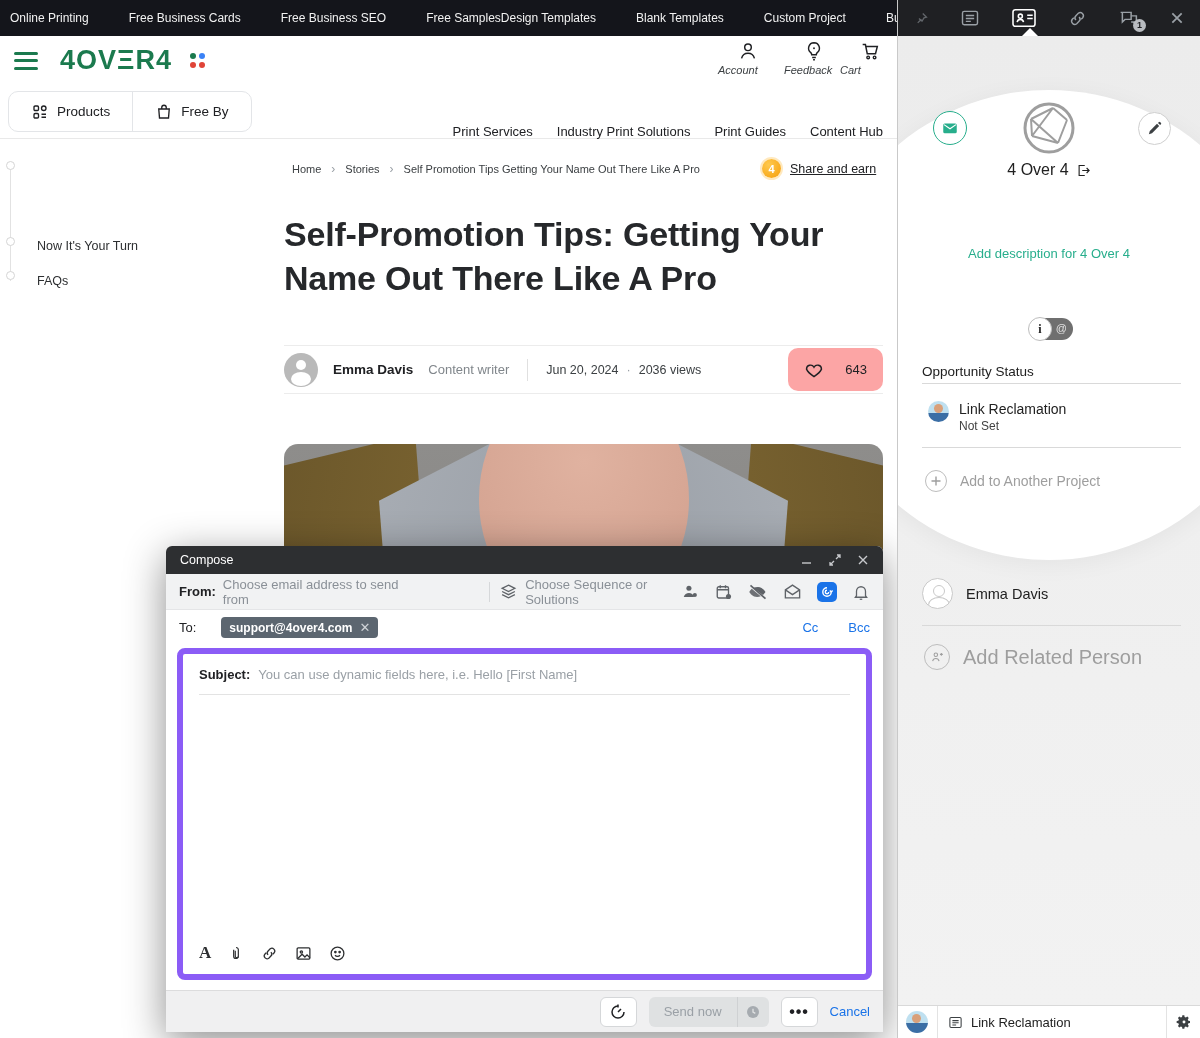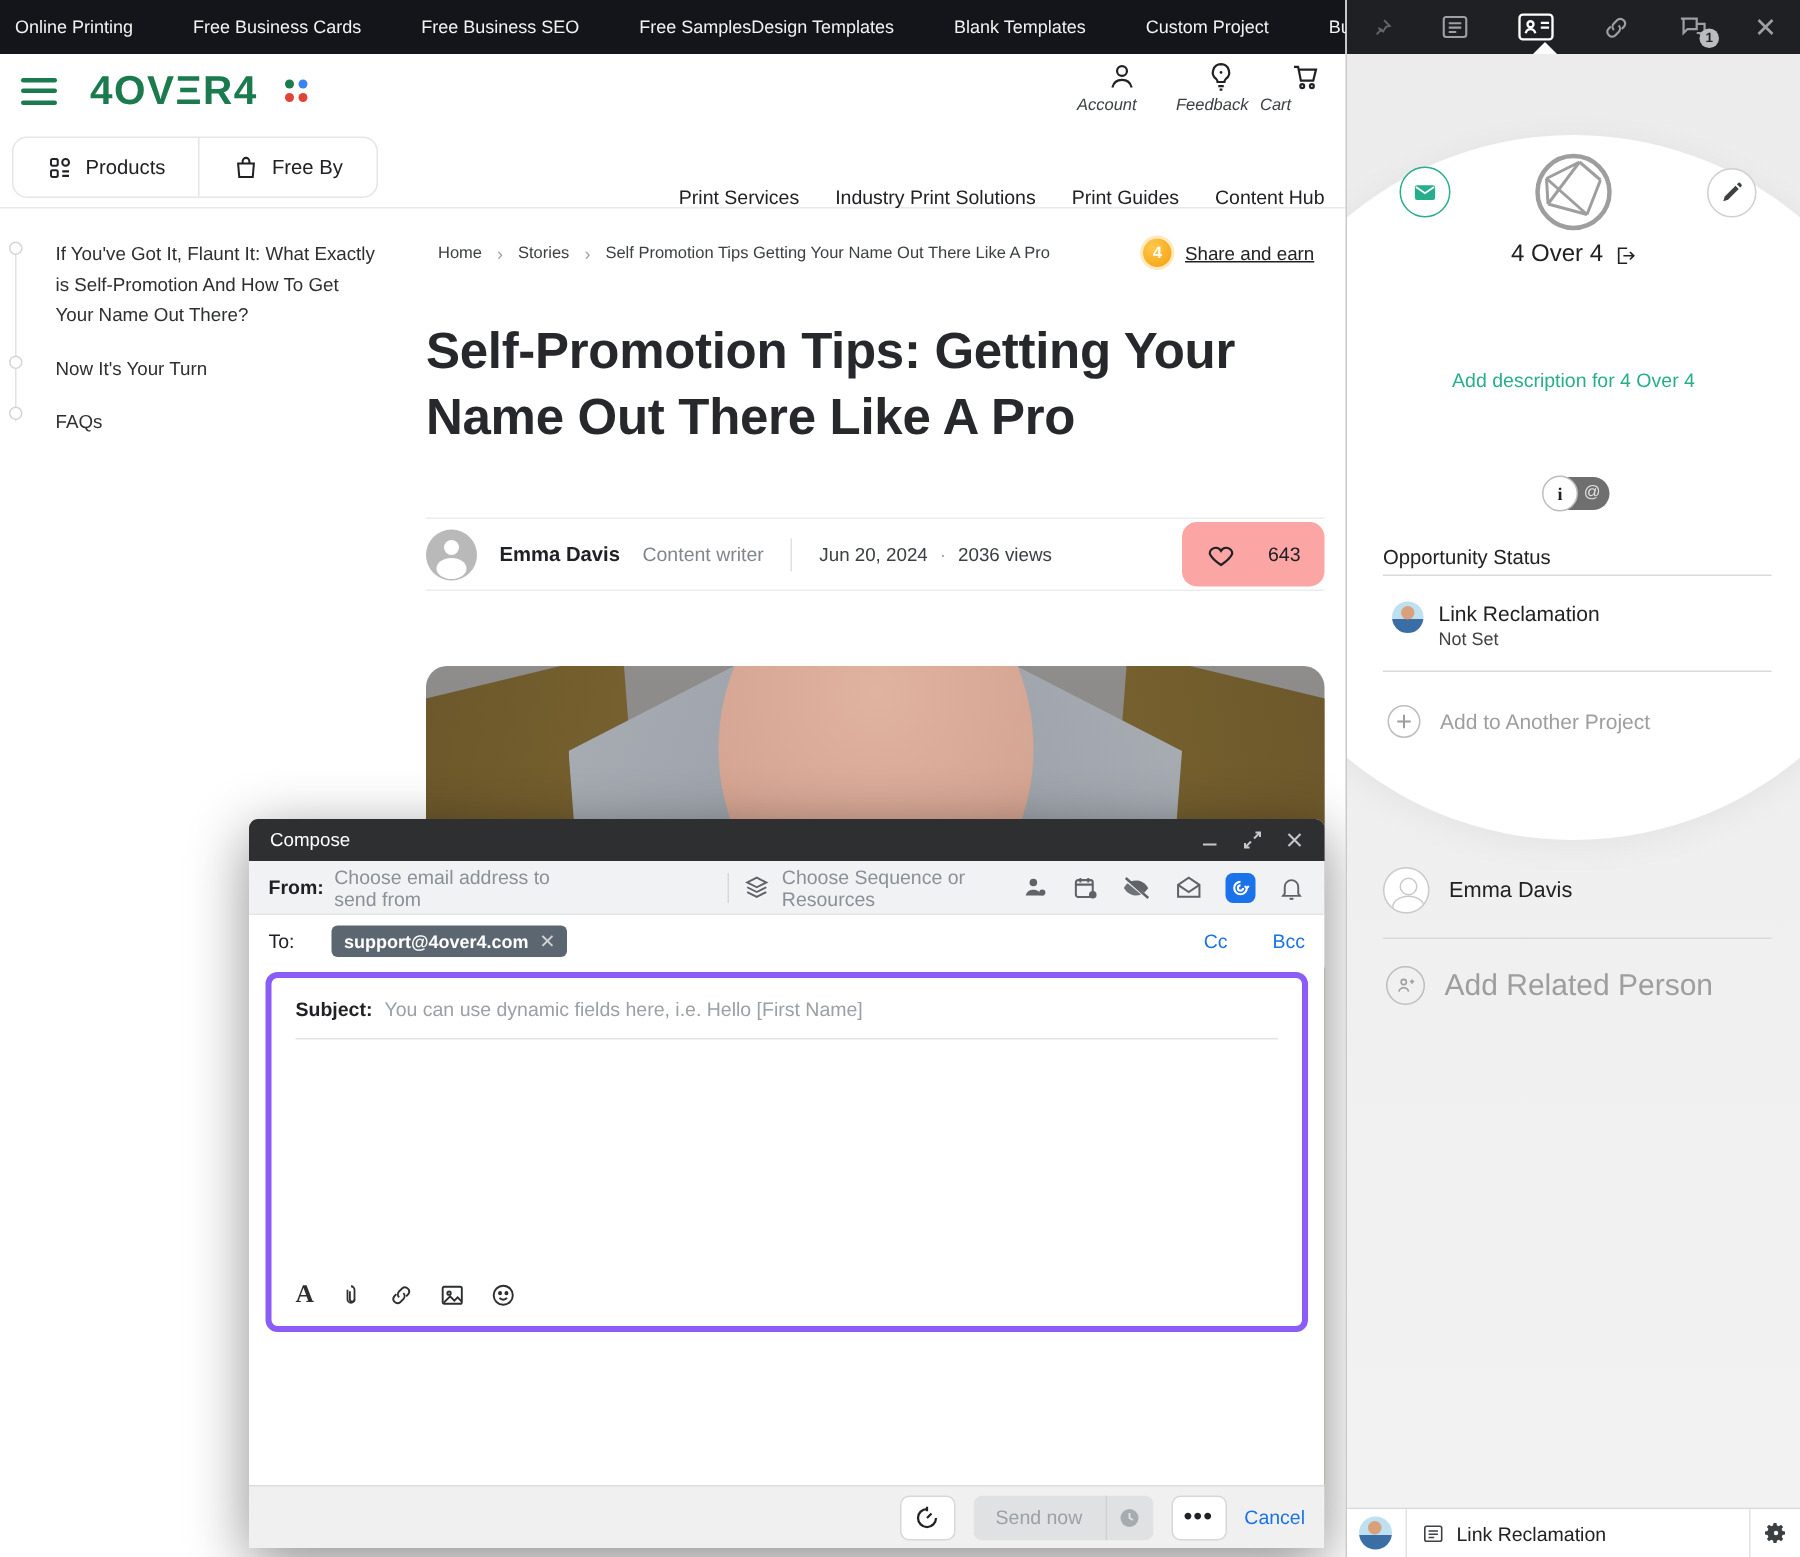--- a/index.html
+++ b/index.html
@@ -73,21 +73,21 @@
   .ph { font-size:13px; color:#8a9097; }
   .vdiv { width:1px; height:20px; background:#d6d8da; }
   .mico { color:#5f6368; display:flex; align-items:center; cursor:pointer; }
   .snov { width:20px; height:20px; border-radius:5px; background:#1a73e8; display:flex; align-items:center; justify-content:center; cursor:pointer; }
   .mrow-to { position:absolute; left:0; top:64px; right:0; height:35px; background:#fff; display:flex; align-items:center; padding:0 13px; }
   .mrow-to .tlabel { font-size:13px; color:#202124; margin-right:25px; }
   .chip { background:#5c6670; color:#fff; font-size:12px; font-weight:bold; border-radius:4px; height:21px; display:flex; align-items:center; gap:7px; padding:0 8px; cursor:pointer; }
   .chip .x { color:#cfd3d7; font-weight:normal; font-size:13px; }
   .ccbcc { margin-left:auto; display:flex; gap:30px; }
   .ccbcc span { color:#1a73e8; font-size:13px; cursor:pointer; }
-  .mbody { position:absolute; left:11px; right:11px; top:102px; height:240px; border:4px solid #8b5cf6; border-radius:8px; background:#fff; }
+  .mbody { position:absolute; left:11px; right:11px; top:102px; height:332px; border:6px solid #8b5cf6; border-radius:8px; background:#fff; }
   .subjrow { display:flex; align-items:center; padding:13px 16px 0 16px; }
   .subjrow .slabel { font-size:13px; font-weight:bold; color:#202124; margin-right:8px; }
   .subjdiv { margin:12px 16px 0 16px; height:1px; background:#e3e3e3; }
   .fmtbar { position:absolute; left:16px; bottom:11px; display:flex; align-items:center; gap:17px; color:#2d2f31; }
   .fmtbar .fico { cursor:pointer; display:flex; align-items:center; }
   .mfoot { position:absolute; left:0; right:0; bottom:0; height:42px; background:#f0f0f1; border-top:1px solid #dcdcdd; display:flex; align-items:center; justify-content:flex-end; gap:12px; padding:0 13px; }
   .btn-white { background:#fff; border:1px solid #d5d7d9; border-radius:6px; height:30px; display:flex; align-items:center; justify-content:center; cursor:pointer; color:#202124; }
   .sendgrp { display:flex; height:30px; border-radius:6px; overflow:hidden; cursor:default; }
   .sendnow { background:#dfe1e2; color:#9aa0a6; font-size:13px; display:flex; align-items:center; padding:0 15px; border-right:1px solid #cfd1d3; }
   .sendclk { background:#dfe1e2; width:31px; display:flex; align-items:center; justify-content:center; color:#a6abb0; }
@@ -213,21 +213,20 @@
       <a href="#">Industry Print Solutions</a>
       <a href="#">Print Guides</a>
       <a href="#">Content Hub</a>
     </div>
   </div>
 
   <div class="tocline"></div>
   <div class="tocdot" style="top:161px"></div>
   <div class="tocdot" style="top:237px"></div>
   <div class="tocdot" style="top:271px"></div>
-  <div class="tocitem" style="top:159px">If You've Got It, Flaunt It: What Exactly is Self-Promotion And How To Get Your Name Out There?</div>
   <div class="tocitem" style="top:236px">Now It's Your Turn</div>
   <div class="tocitem" style="top:271px">FAQs</div>
 
   <div class="crumbs">
     <a href="#" style="color:#3c4043;text-decoration:none">Home</a>
     <span class="sep">›</span>
     <a href="#" style="color:#3c4043;text-decoration:none">Stories</a>
     <span class="sep">›</span>
     <span>Self Promotion Tips Getting Your Name Out There Like A Pro</span>
   </div>
@@ -283,21 +282,21 @@
       <span class="flabel">From:</span>
       <span class="ph">Choose email address to send from</span>
       <span class="vdiv" style="margin-left:88px"></span>
       <span class="mico" style="margin-left:10px">
         <svg width="17" height="17" viewBox="0 0 24 24" fill="none" stroke="currentColor" stroke-width="1.8">
             <path d="M12 3l9 4.5-9 4.5-9-4.5L12 3z"></path>
             <path d="M3 12l9 4.5 9-4.5"></path>
             <path d="M3 16.5L12 21l9-4.5"></path>
           </svg>
       </span>
-      <span class="ph" style="margin-left:8px">Choose Sequence or Resources</span>
+      <span class="ph" style="margin-left:8px">Choose Sequence or Solutions</span>
       <div style="margin-left:auto;display:flex;align-items:center;gap:15px">
         <span class="mico">
             <svg width="19" height="19" viewBox="0 0 24 24" fill="currentColor">
               <circle cx="10" cy="8" r="3.2"></circle>
               <path d="M3.5 19c.8-3.6 3.6-5 6.5-5s5.7 1.4 6.5 5z"></path>
               <circle cx="17.5" cy="16.5" r="2.6"></circle>
             </svg>
           </span>
         <span class="mico">
             <svg width="18" height="18" viewBox="0 0 24 24" fill="none" stroke="currentColor" stroke-width="1.8">

